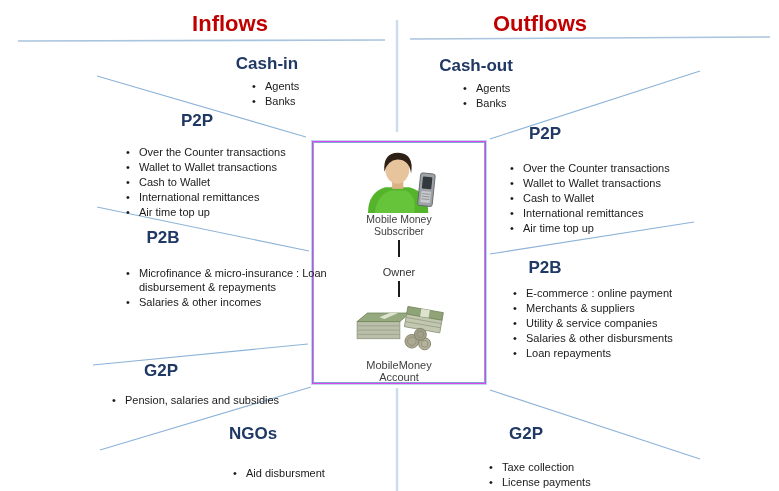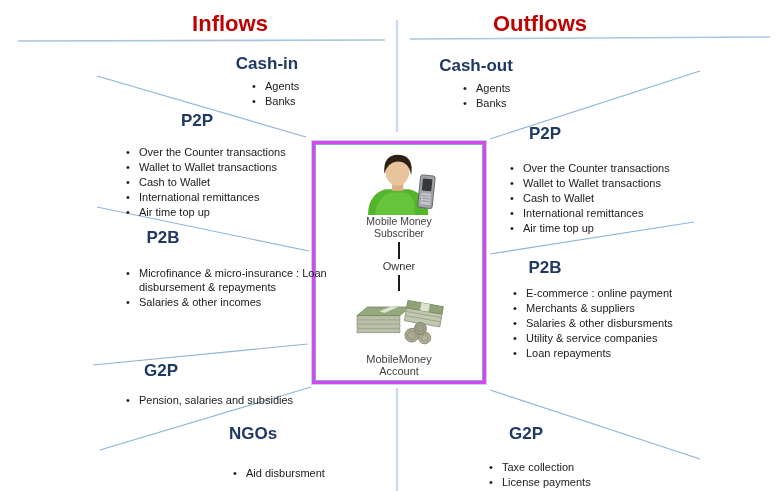--- a/index.html
+++ b/index.html
@@ -18,21 +18,21 @@
   }
   .sec-heading.big { font-size:17px;margin-top:6px; }
   .bullets {
     position:absolute; z-index:2; margin:8px; padding:0; list-style:none;
     font-size:11px; color:#1a1a1a; line-height:14px;
   }
   .bullets li { padding-left:13px; text-indent:-13px; margin:0 0 1px 0; }
   .bullets li::before { content:"•"; display:inline-block; width:13px; text-indent:0; }
   .center-box {
     position:absolute; left:312px; top:141px; width:174px; height:243px;
-    border:3px solid #d946ef; box-shadow:0 0 0 1px #BDD7EE, inset 0 0 0 1px #7FA8CC;
+    border:1px solid #d946ef; box-shadow:0 0 0 1px #BDD7EE, inset 0 0 0 1px #7FA8CC;
     background:#ffffff; z-index:1; box-sizing:border-box;
     display:flex; flex-direction:column; align-items:center;
   }
   .cb-label {
     font-size:10.5px; color:#3f3f3f; text-align:center; line-height:12px; width:84px;
   }
   .cb-owner { font-size:11px; color:#333333; text-align:center; line-height:13px; }
   .cb-conn { width:2px; background:#1a1a1a; }
   .icon-wrap { line-height:0; }
 </style>
@@ -84,21 +84,21 @@
   <div>
     <div class="sec-heading" style="left:93px; top:228px;">P2B</div>
     <ul class="bullets" style="left:118px; top:258px; width:218px;">
       <li>Microfinance &amp; micro-insurance : Loan disbursement &amp; repayments</li>
       <li>Salaries &amp; other incomes</li>
     </ul>
   </div>
 
   <div>
     <div class="sec-heading" style="left:91px; top:361px;">G2P</div>
-    <ul class="bullets" style="left:118px; top:385px; width:210px;">
+    <ul class="bullets" style="left:104px; top:385px; width:210px;">
       <li>Pension, salaries and subsidies</li>
     </ul>
   </div>
 
   <div>
     <div class="sec-heading" style="left:183px; top:424px;">NGOs</div>
     <ul class="bullets" style="left:225px; top:458px; width:160px;">
       <li>Aid disbursment</li>
     </ul>
   </div>
@@ -120,22 +120,22 @@
       <li>International remittances</li>
       <li>Air time top up</li>
     </ul>
   </div>
 
   <div>
     <div class="sec-heading" style="left:475px; top:258px;">P2B</div>
     <ul class="bullets" style="left:505px; top:278px; width:210px;">
       <li>E-commerce : online payment</li>
       <li>Merchants &amp; suppliers</li>
+      <li>Utility &amp; service companies</li>
       <li>Salaries &amp; other disbursments</li>
-      <li>Utility &amp; service companies</li>
       <li>Loan repayments</li>
     </ul>
   </div>
 
   <div>
     <div class="sec-heading" style="left:456px; top:424px;">G2P</div>
     <ul class="bullets" style="left:481px; top:452px; width:160px;">
       <li>Taxe collection</li>
       <li>License payments</li>
     </ul>
@@ -163,21 +163,21 @@
           <line x1="77" y1="53" x2="86" y2="53" stroke="#8b8e91" stroke-width="1"></line>
           <line x1="77" y1="56" x2="86" y2="56" stroke="#8b8e91" stroke-width="1"></line>
         </g>
       </svg>
     </div>
 
     <div class="cb-label">Mobile Money Subscriber</div>
 
     <div class="cb-conn" style="height:17px; margin-top:3px;"></div>
 
-    <div class="cb-owner" style="margin-top:1px;">Owner</div>
+    <div class="cb-owner" style="margin-top:9px;">Owner</div>
 
     <div class="cb-conn" style="height:16px; margin-top:2px;"></div>
 
     <div class="icon-wrap" style="margin-top:2px;">
       <svg width="94" height="52" viewBox="0 0 110 60">
 
         <g>
           <rect x="6" y="26" width="50" height="20" fill="#B9BFA8" stroke="#8f967f" stroke-width="1"></rect>
           <line x1="6" y1="31" x2="56" y2="31" stroke="#9aa189" stroke-width="1"></line>
           <line x1="6" y1="36" x2="56" y2="36" stroke="#9aa189" stroke-width="1"></line>

